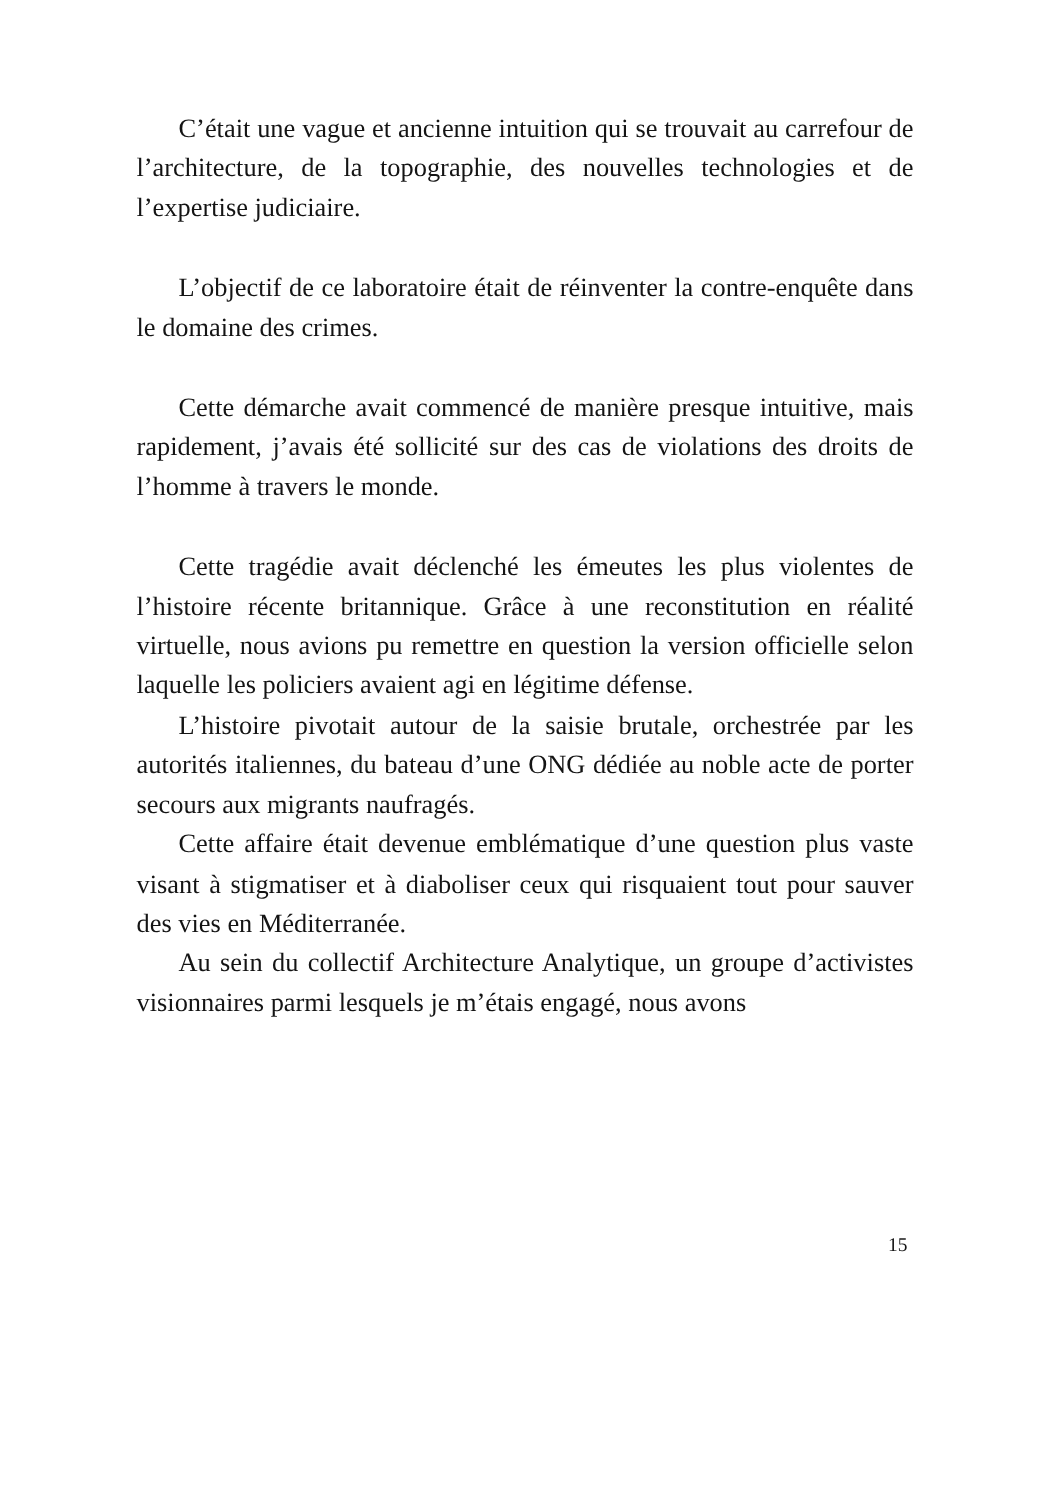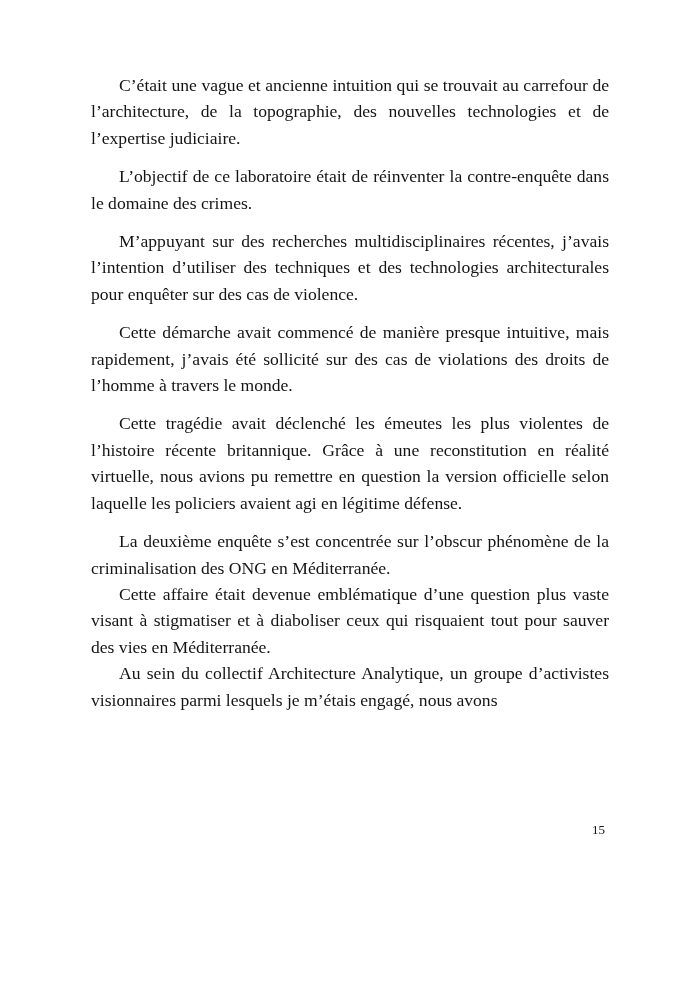--- a/index.html
+++ b/index.html
@@ -25,39 +25,38 @@
     line-height: 26.4px;
     text-align: justify;
     text-justify: inter-word;
   }
   .text-block p {
     margin: 0;
     padding: 0;
     text-indent: 28px;
   }
   .text-block p.space-before {
-    margin-top: 12px;
+    margin-top: 27px;
   }
   .page-number {
     position: absolute;
     right: 95px;
     bottom: 56px;
     font-size: 13px;
     line-height: 1;
     color: #141414;
   }
 </style>
 </head>
 <body>
 
 <div class="page">
   <div class="text-block">
     <p>C’était une vague et ancienne intuition qui se trouvait au carrefour de l’architecture, de la topographie, des nouvelles technologies et de l’expertise judiciaire.</p>
     <p class="space-before">L’objectif de ce laboratoire était de réinventer la contre-enquête dans le domaine des crimes.</p>
-    <p class="space-before">M’appuyant sur des recherches multidisciplinaires récentes, j’avais l’intention d’utiliser des techniques et des technologies architecturales pour enquêter sur des cas de violence.</p>
     <p class="space-before">Cette démarche avait commencé de manière presque intuitive, mais rapidement, j’avais été sollicité sur des cas de violations des droits de l’homme à travers le monde.</p>
     <p class="space-before">Cette tragédie avait déclenché les émeutes les plus violentes de l’histoire récente britannique. Grâce à une reconstitution en réalité virtuelle, nous avions pu remettre en question la version officielle selon laquelle les policiers avaient agi en légitime défense.</p>
-    <p class="space-before">La deuxième enquête s’est concentrée sur l’obscur phénomène de la criminalisation des ONG en Méditerranée.</p>
+    <p>L’histoire pivotait autour de la saisie brutale, orchestrée par les autorités italiennes, du bateau d’une ONG dédiée au noble acte de porter secours aux migrants naufragés.</p>
     <p>Cette affaire était devenue emblématique d’une question plus vaste visant à stigmatiser et à diaboliser ceux qui risquaient tout pour sauver des vies en Méditerranée.</p>
     <p>Au sein du collectif Architecture Analytique, un groupe d’activistes visionnaires parmi lesquels je m’étais engagé, nous avons</p>
   </div>
   <div class="page-number">15</div>
 </div>
 
 </body></html>

